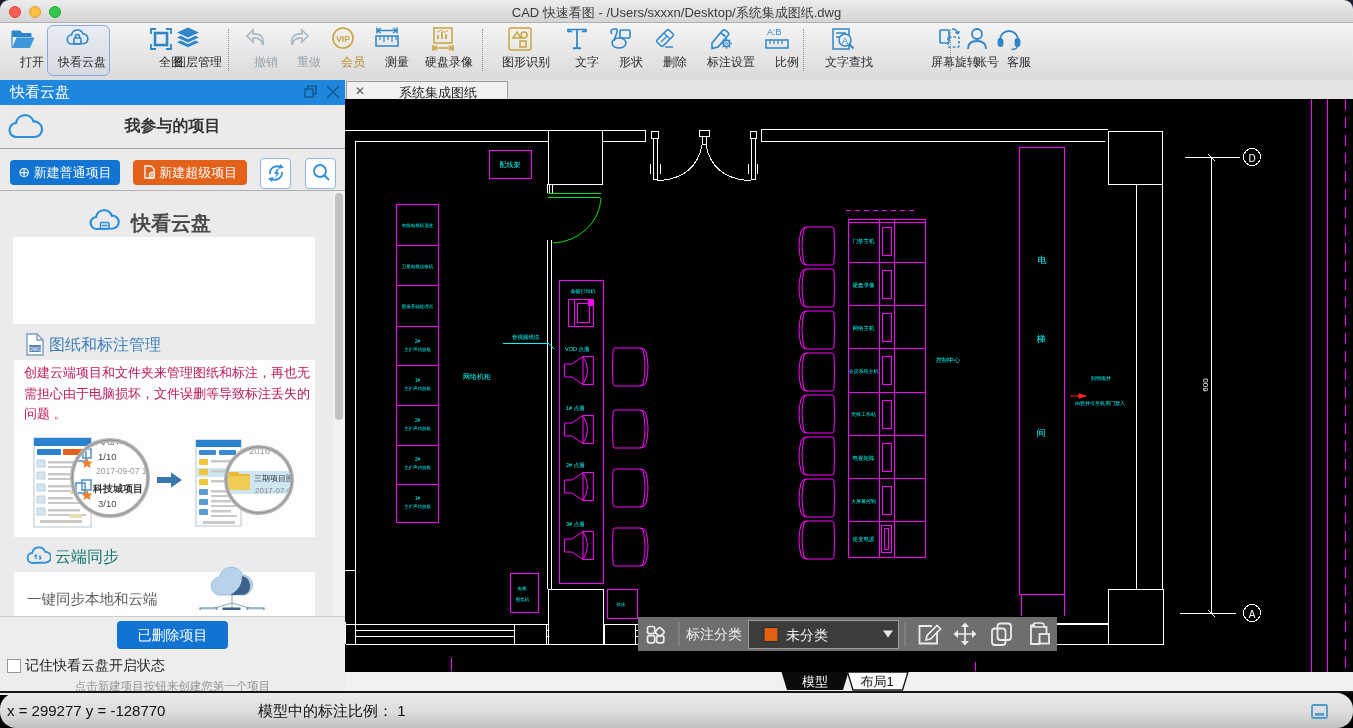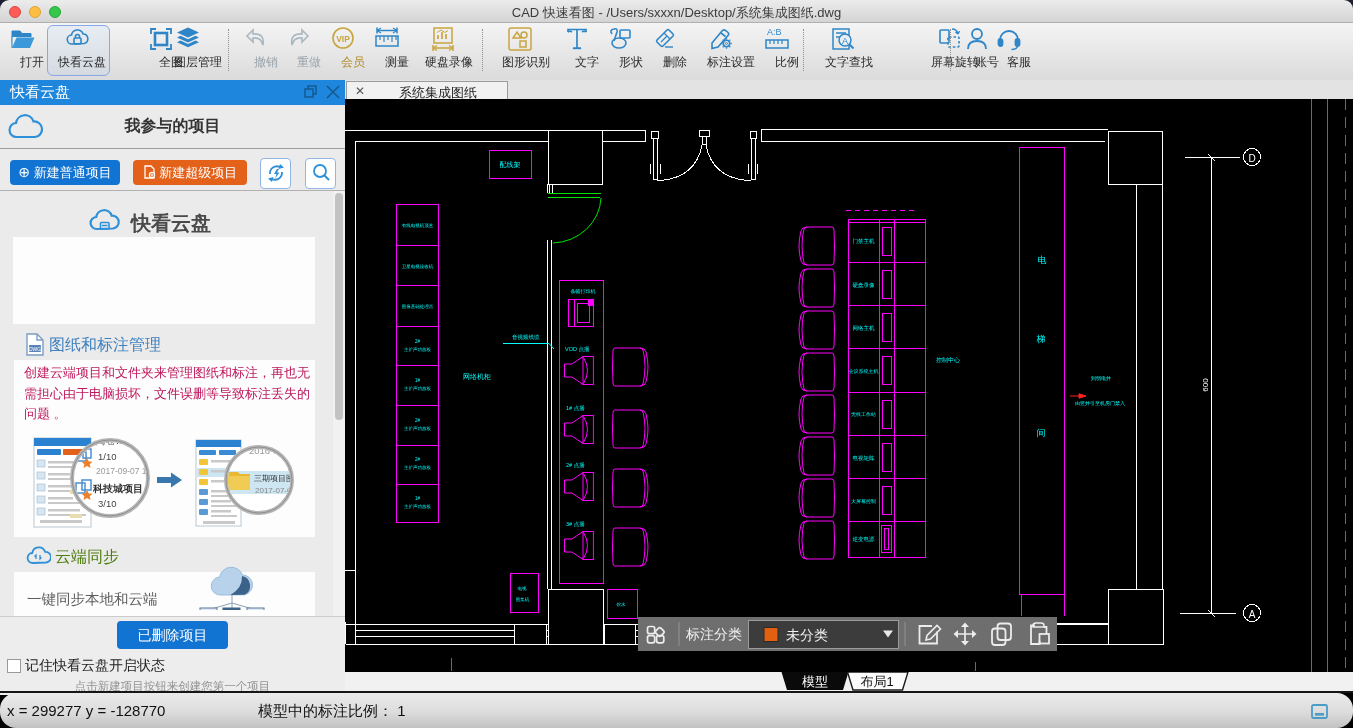--- a/index.html
+++ b/index.html
@@ -401,21 +401,21 @@
       <text x="254" y="51" font-size="8" fill="#333" font-family="Liberation Sans">三期项目图纸</text>
       <text x="255" y="63" font-size="8" fill="#888" font-family="Liberation Sans">2017-07-07</text>
       </g>
     </svg>
     <div style="position:absolute;left:25px;top:355px;">
       <svg width="26" height="20">
             <path d="M8,17 a5,5 0 0 1 -0.7,-10 a6.6,6.6 0 0 1 12.8,-1.1 a5.3,5.3 0 0 1 1,10.6 z" fill="none" stroke="#2e90d8" stroke-width="1.8"></path>
             <path d="M11,13 v-4 l-1.5,1.5 M15,9 v4 l1.5,-1.5" stroke="#2e90d8" fill="none" stroke-width="1.3"></path>
           </svg>
     </div>
-    <div style="position:absolute;left:55px;top:356px;font-size:16px;color:#4d7c0f;">云端同步</div>
+    <div style="position:absolute;left:55px;top:356px;font-size:16px;color:#0f766e;">云端同步</div>
     <div style="position:absolute;left:27px;top:399px;font-size:14.5px;color:#5c5c5c;">一键同步本地和云端</div>
     <div style="position:absolute;left:196px;top:374px;">
       <svg width="100" height="45">
             <path d="M25,30 a9,9 0 0 1 -1.5,-18 a12,12 0 0 1 23,-2 a10,10 0 0 1 2,19.8 z" fill="#b9d2ec" stroke="#9bbcdc" stroke-width="1"></path>
             <path d="M46,11 a10,10 0 0 1 2.5,18.8 l-14,0.2 q12,-7 11.5,-19 z" fill="#3c6289"></path>
             <path d="M36,30 v8 M36,38 l-24,7 M36,38 l24,7 M36,38 v7" stroke="#8aa0b8" stroke-width="1" fill="none"></path>
             <rect x="4" y="43" width="17" height="10" fill="#dfe8f2" stroke="#5a7b9c"></rect>
             <rect x="27" y="43" width="17" height="10" fill="#3c6289" stroke="#3c6289"></rect>
             <rect x="51" y="43" width="17" height="10" fill="#dfe8f2" stroke="#5a7b9c"></rect>
           </svg>

